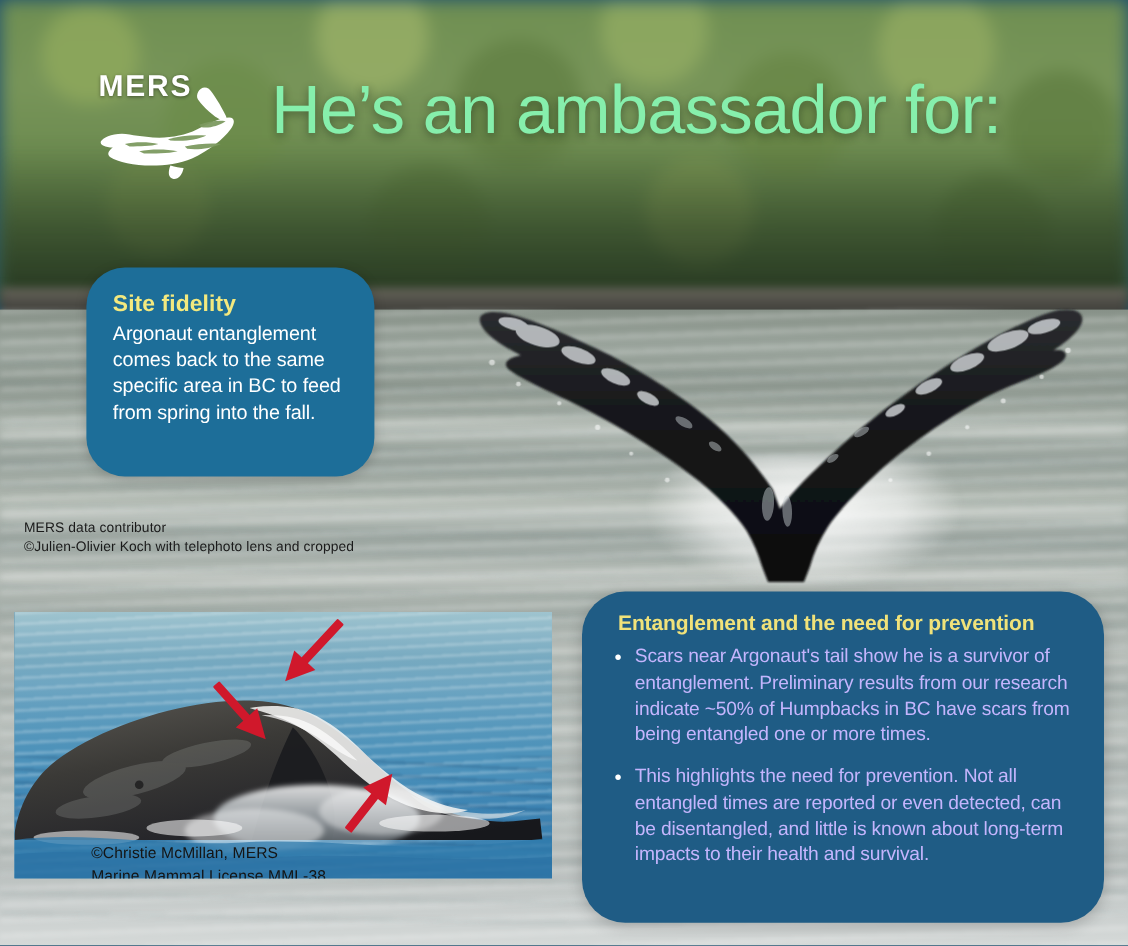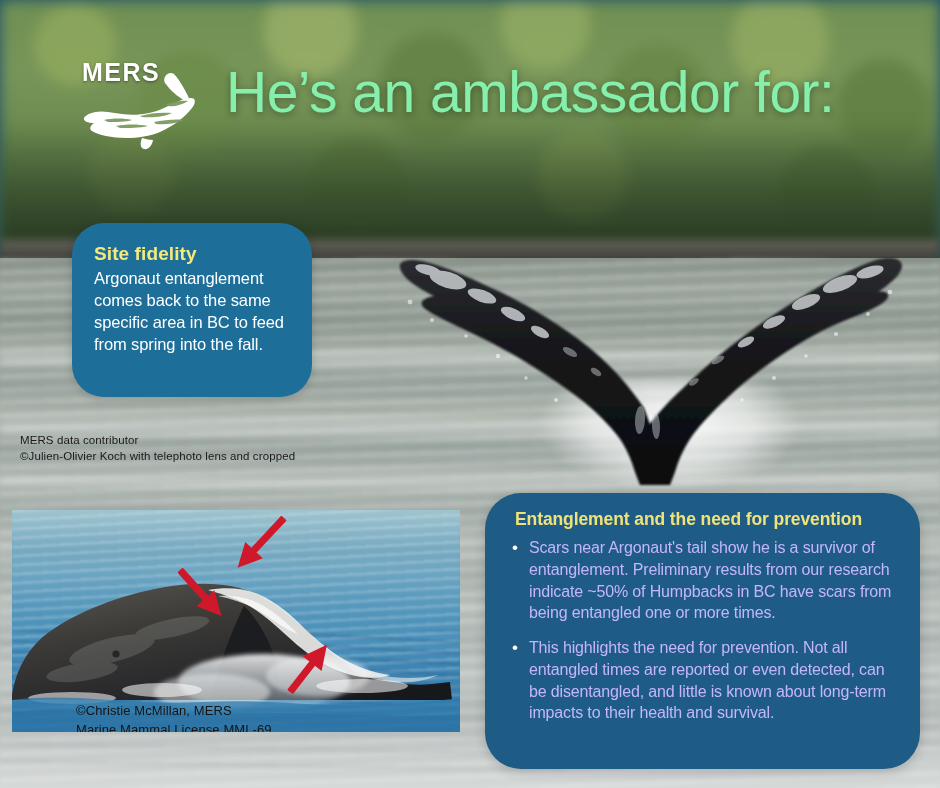--- a/index.html
+++ b/index.html
@@ -397,21 +397,21 @@
 
         <g transform="translate(278,182) rotate(218)">
           <rect x="-3.6" y="0" width="7.2" height="38" rx="1"></rect>
           <path d="M-12,36 L12,36 L0,60 Z"></path>
         </g>
       </g>
     </svg>
 
     <div class="inset-credit">
       <div>©Christie McMillan, MERS</div>
-      <div>Marine Mammal License MML-69</div>
+      <div>Marine Mammal License MML-38</div>
     </div>
   </div>
 
   <div class="panel-right">
     <div class="panel-title">Entanglement and the need for prevention</div>
     <ul class="bullets">
       <li class="bullet">Scars near Argonaut's tail show he is a survivor of entanglement. Preliminary results from our research indicate ~50% of Humpbacks in BC have scars from being entangled one or more times.</li>
       <li class="bullet">This highlights the need for prevention. Not all entangled times are reported or even detected, can be disentangled, and little is known about long-term impacts to their health and survival.</li>
     </ul>
   </div>

